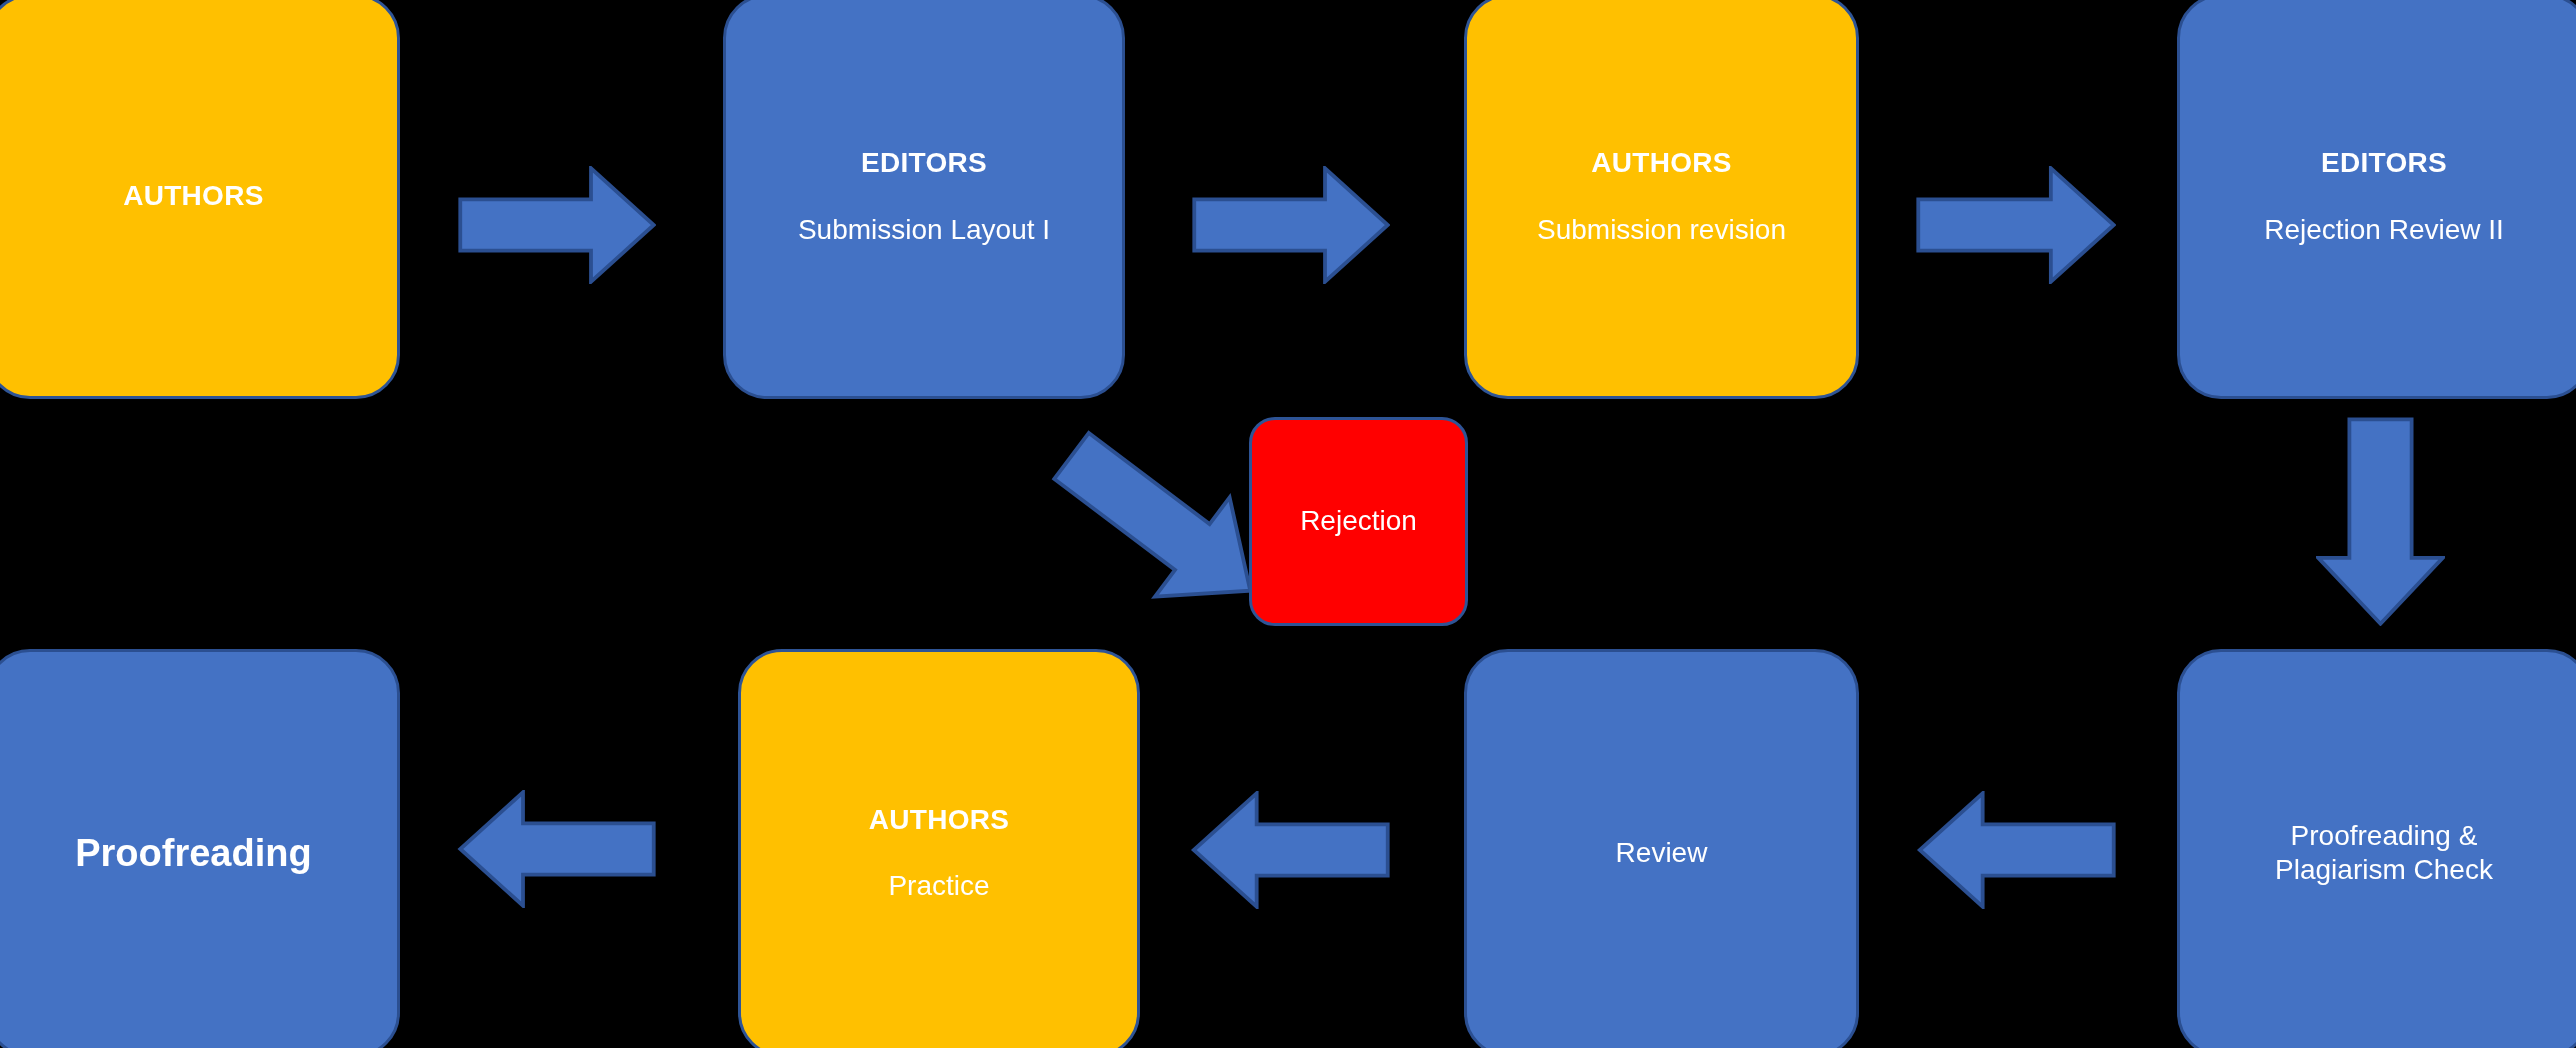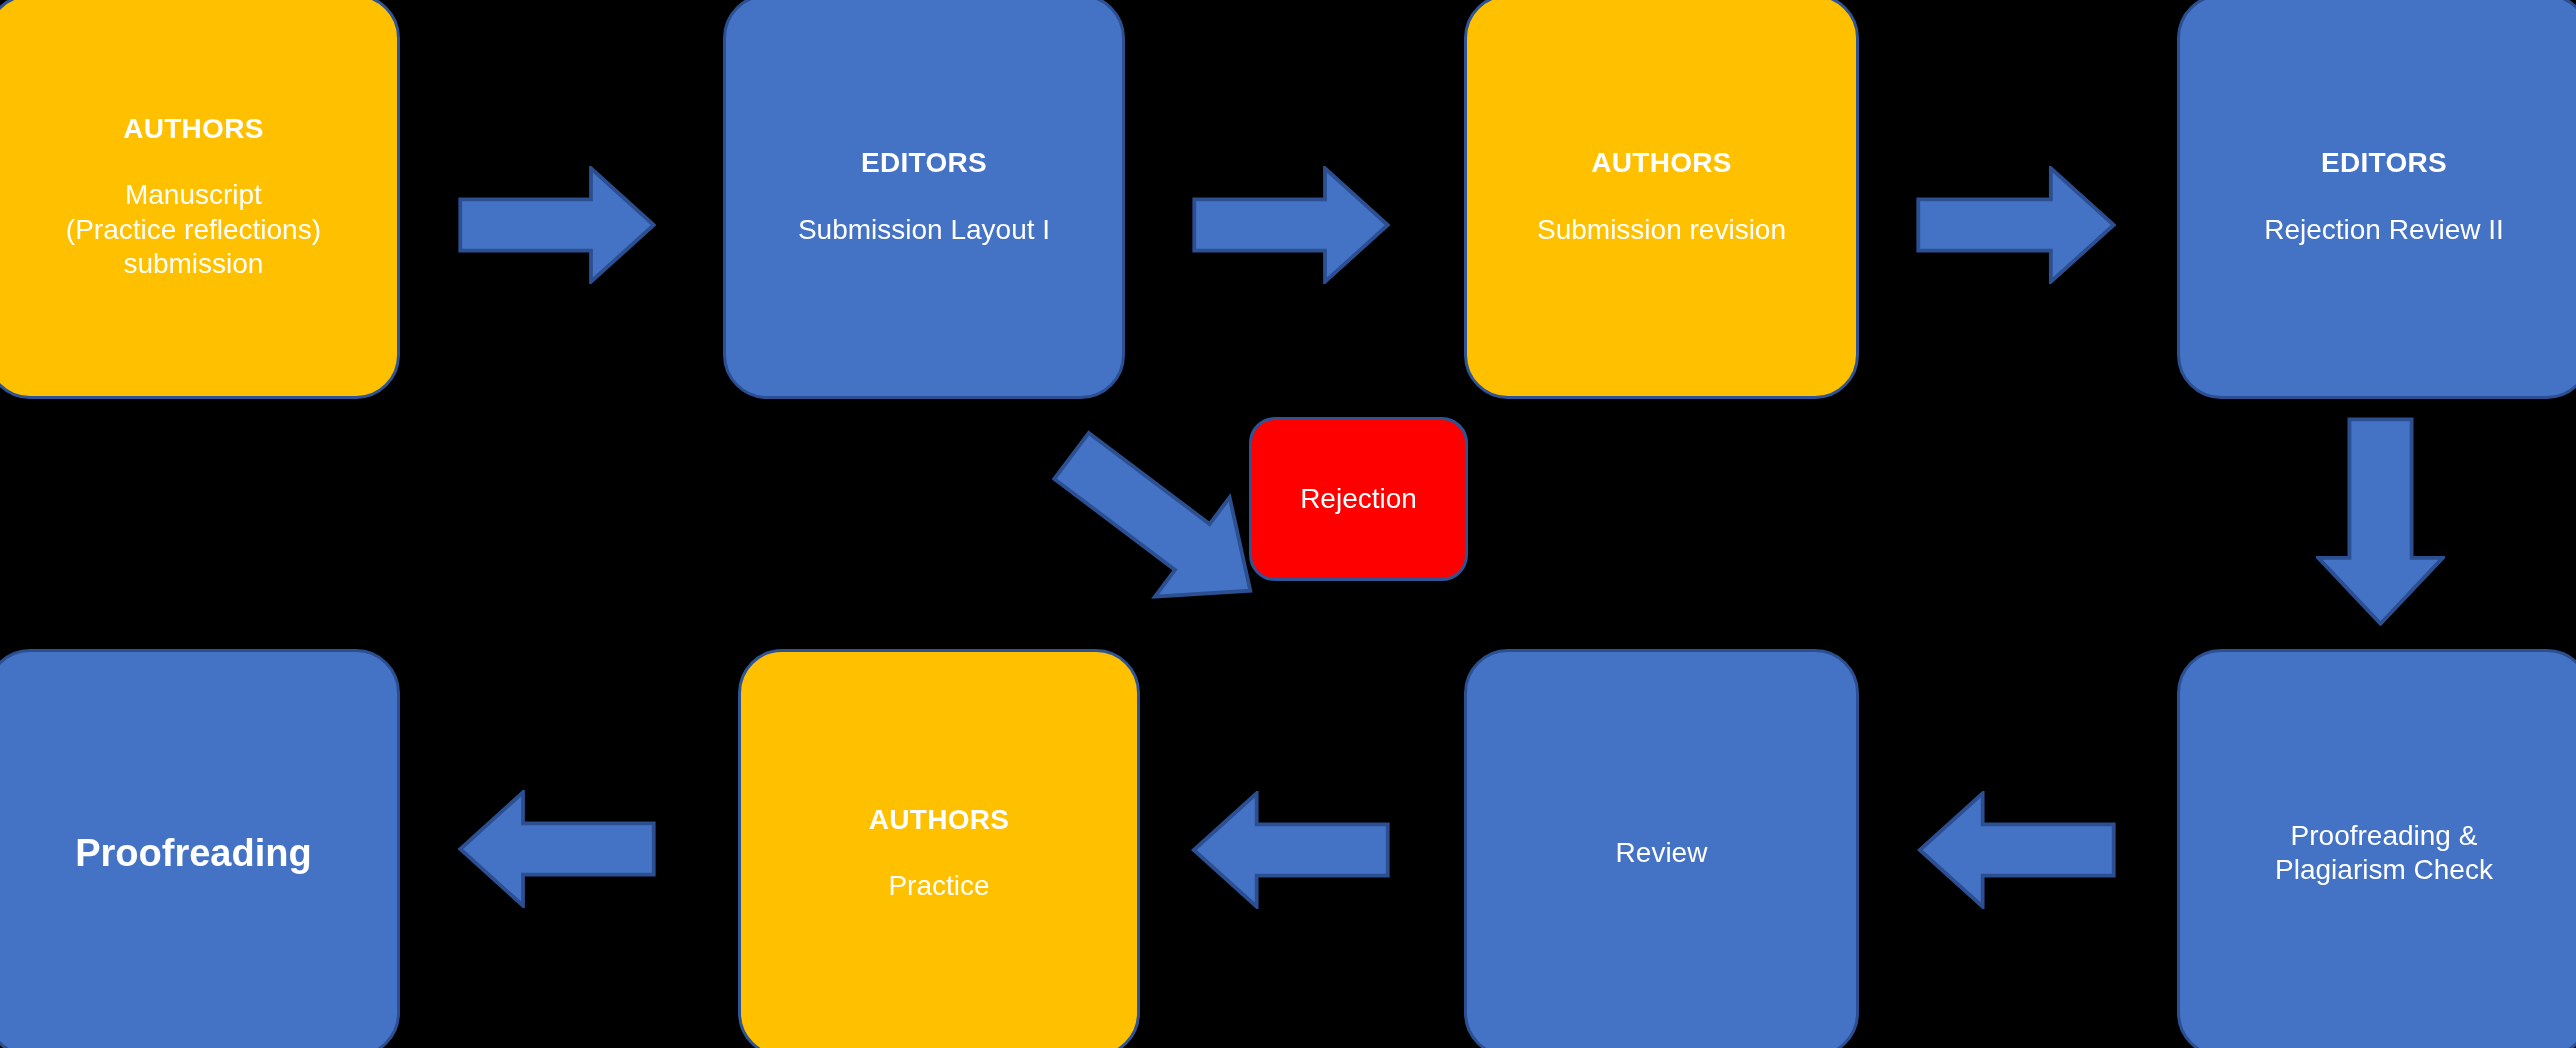--- a/index.html
+++ b/index.html
@@ -68,21 +68,21 @@
     font-size: 38px;
     font-weight: bold;
   }
   .node.red .task { font-size: 28px; }
 
   
   #node-authors-submission { left: -13.6px;  top: -6px;   width: 414px;  height: 405px; }
   #node-editors-review1    { left: 723px;  top: -6px;   width: 402px;  height: 405px; }
   #node-authors-revision   { left: 1464px; top: -6px;   width: 395px;  height: 405px; }
   #node-editors-review2    { left: 2177px; top: -6px;   width: 414px;  height: 405px; }
-  #node-rejection          { left: 1249px; top: 417px;  width: 219px;  height: 164px; }
+  #node-rejection          { left: 1249px; top: 417px;  width: 219px;  height: 209px; }
   #node-publication        { left: -13.6px;  top: 649px;  width: 414px;  height: 408px; }
   #node-authors-clearance  { left: 738px;  top: 649px;  width: 402px;  height: 408px; }
   #node-layout             { left: 1464px; top: 649px;  width: 395px;  height: 408px; }
   #node-proofreading       { left: 2177px; top: 649px;  width: 414px;  height: 408px; }
 
   
   .arrow {
     position: absolute;
     display: block;
   }
@@ -102,23 +102,20 @@
   #arrow-5 { left: 1190px; top: 791px; width: 200px; height: 118px; }
   #arrow-6 { left: 455px;  top: 790px; width: 201px; height: 118px; }
 </style>
 </head>
 <body>
 
 <div id="canvas">
 
   <div class="node yellow" id="node-authors-submission">
     <div class="role">AUTHORS</div>
-    <div class="task">Manuscript
-(Practice reflections)
-submission</div>
   </div>
 
   <div class="arrow" id="arrow-1">
     <svg viewBox="0 0 262 156" preserveAspectRatio="none">
       <polygon class="arrow-body" points="3,44 176,44 176,3 259,78 176,153 176,112 3,112"></polygon>
     </svg>
   </div>
 
   <div class="node blue" id="node-editors-review1">
     <div class="role">EDITORS</div>

